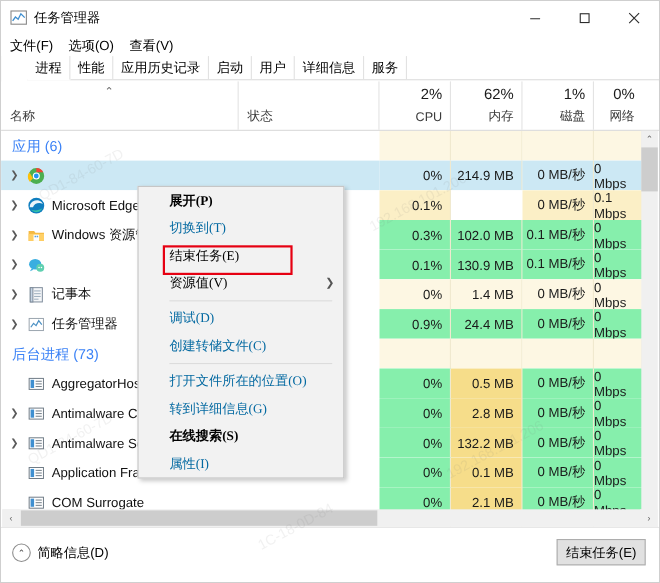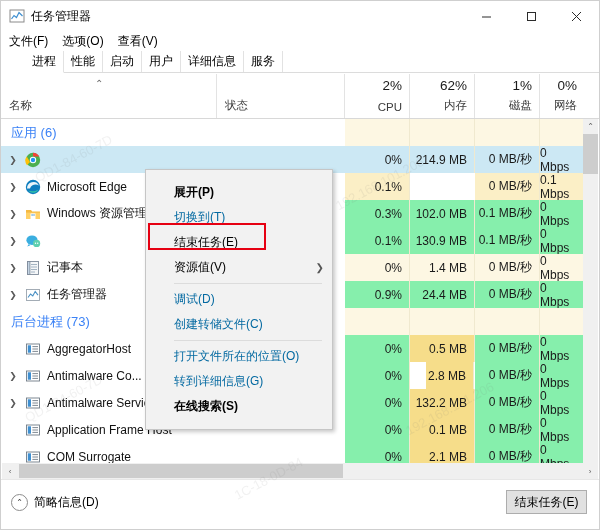--- a/index.html
+++ b/index.html
@@ -206,27 +206,28 @@
   .endtask-btn {
     position: absolute; right: 12px; top: 10px;
     width: 81px; height: 24px;
     background: #e1e1e1; border: 1px solid #adadad;
     display: flex; align-items: center; justify-content: center;
     font-size: 12px; color: #000;
   }
 
   
   .ctxmenu {
-    position: absolute; left: 144px; top: 168px;
+    position: absolute; left: 124px; top: 168px;
     width: 188px;
     background: #f2f2f2;
     border: 1px solid #c6c6c6;
     box-shadow: 2px 2px 4px rgba(0,0,0,0.22);
-    padding: 10px 0;
+    padding: 0 0;
     z-index: 50;
+    font-family: Liberation Serif, serif;
   }
   .ctxitem {
     position: relative;
     height: 25px; line-height: 25px;
     padding-left: 28px; padding-right: 16px;
     font-size: 12px; color: #000;
     white-space: nowrap;
   }
   .ctxitem.bold { font-weight: bold; }
   .ctxitem.disabled { color: #0369a1; }
@@ -290,20 +291,21 @@
 
   <div class="menubar">
     <span class="menubar-item">文件(F)</span>
     <span class="menubar-item">选项(O)</span>
     <span class="menubar-item">查看(V)</span>
   </div>
 
   <div class="tabstrip">
     <div class="tab active">进程</div>
     <div class="tab">性能</div>
+    <div class="tab">应用历史记录</div>
     <div class="tab">启动</div>
     <div class="tab">用户</div>
     <div class="tab">详细信息</div>
     <div class="tab">服务</div>
   </div>
 
   <div class="colheader">
     <div class="ch left" style="left:0; width:216px;">
       <span class="ch-lbl">名称</span>
       <span class="sort-caret">⌃</span>
@@ -479,21 +481,21 @@
               <rect x="1.5" y="3" width="13" height="10" fill="#ffffff" stroke="#6f7b86" stroke-width="0.9"></rect>
               <rect x="2.8" y="4.3" width="3.2" height="7.4" fill="#3f8fd0"></rect>
               <line x1="7.4" y1="5.6" x2="13" y2="5.6" stroke="#6f7b86" stroke-width="0.9"></line>
               <line x1="7.4" y1="8" x2="13" y2="8" stroke="#6f7b86" stroke-width="0.9"></line>
               <line x1="7.4" y1="10.4" x2="13" y2="10.4" stroke="#6f7b86" stroke-width="0.9"></line>
             </svg>
           </span>
           <span>Antimalware Co...</span>
         </div>
         <div class="cell heat2" style="left: 344px; width: 65px;">0%</div>
-        <div class="cell heat3" style="left: 425px; width: 48px;">2.8 MB</div>
+        <div class="cell heat3" style="left: 409px; width: 65px;">2.8 MB</div>
         <div class="cell heat2" style="left: 474px; width: 65px;">0 MB/秒</div>
         <div class="cell heat2" style="left: 539px; width: 44px; border-right: none;">0 Mbps</div>
       </div>
       <div class="row">
         <div class="name" style="width: 344px;">
           <span class="chev">❯</span>
           <span class="ic">
             <svg width="16" height="16" viewBox="0 0 16 16">
               <rect x="1.5" y="3" width="13" height="10" fill="#ffffff" stroke="#6f7b86" stroke-width="0.9"></rect>
               <rect x="2.8" y="4.3" width="3.2" height="7.4" fill="#3f8fd0"></rect>
@@ -588,16 +590,17 @@
       <div class="ctxitem disabled"><span>切换到(T)</span></div>
       <div class="ctxitem"><span>结束任务(E)</span></div>
       <div class="ctxitem"><span>资源值(V)</span><span class="submark">❯</span></div>
       <div class="ctxsep"></div>
       <div class="ctxitem disabled"><span>调试(D)</span></div>
       <div class="ctxitem disabled"><span>创建转储文件(C)</span></div>
       <div class="ctxsep"></div>
       <div class="ctxitem disabled"><span>打开文件所在的位置(O)</span></div>
       <div class="ctxitem disabled"><span>转到详细信息(G)</span></div>
       <div class="ctxitem bold"><span>在线搜索(S)</span></div>
+      <div class="ctxitem disabled"><span>属性(I)</span></div>
     </div>
   <div class="redbox" style="left: 147px; top: 222px; width: 118px; height: 27px; border-color: rgb(230, 0, 18);"></div>
 
 </div>
 
 </body></html>

